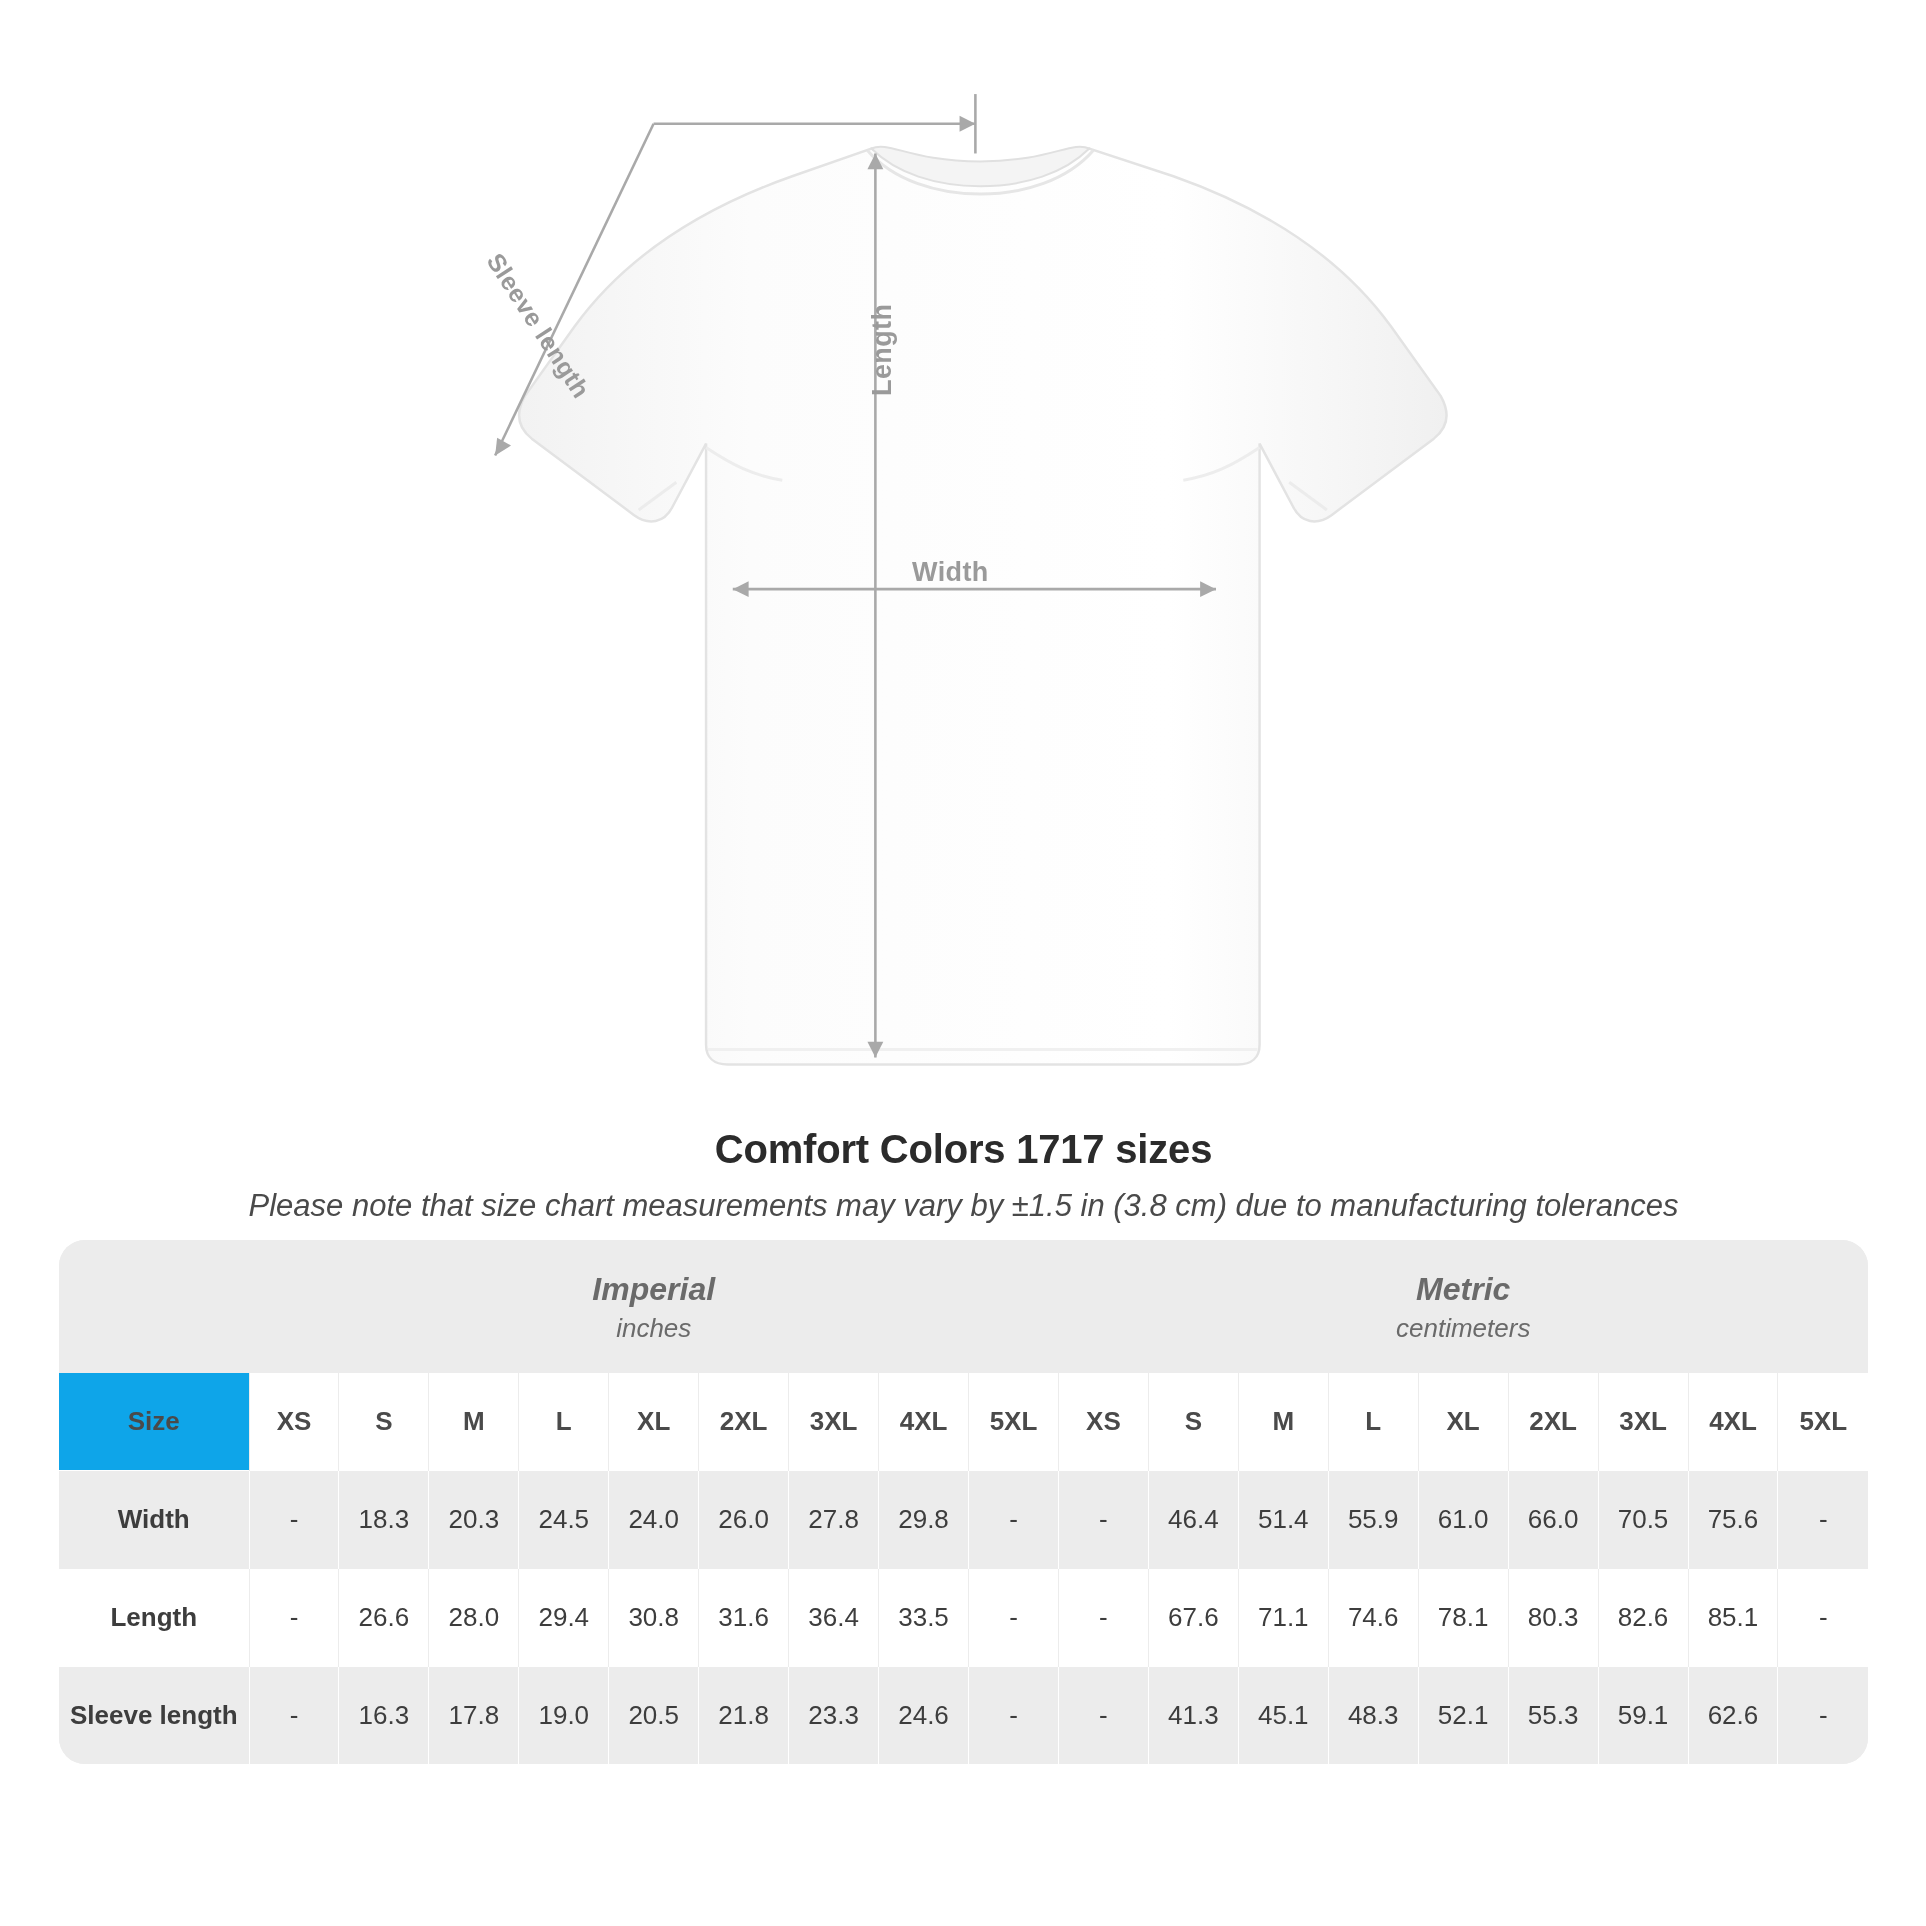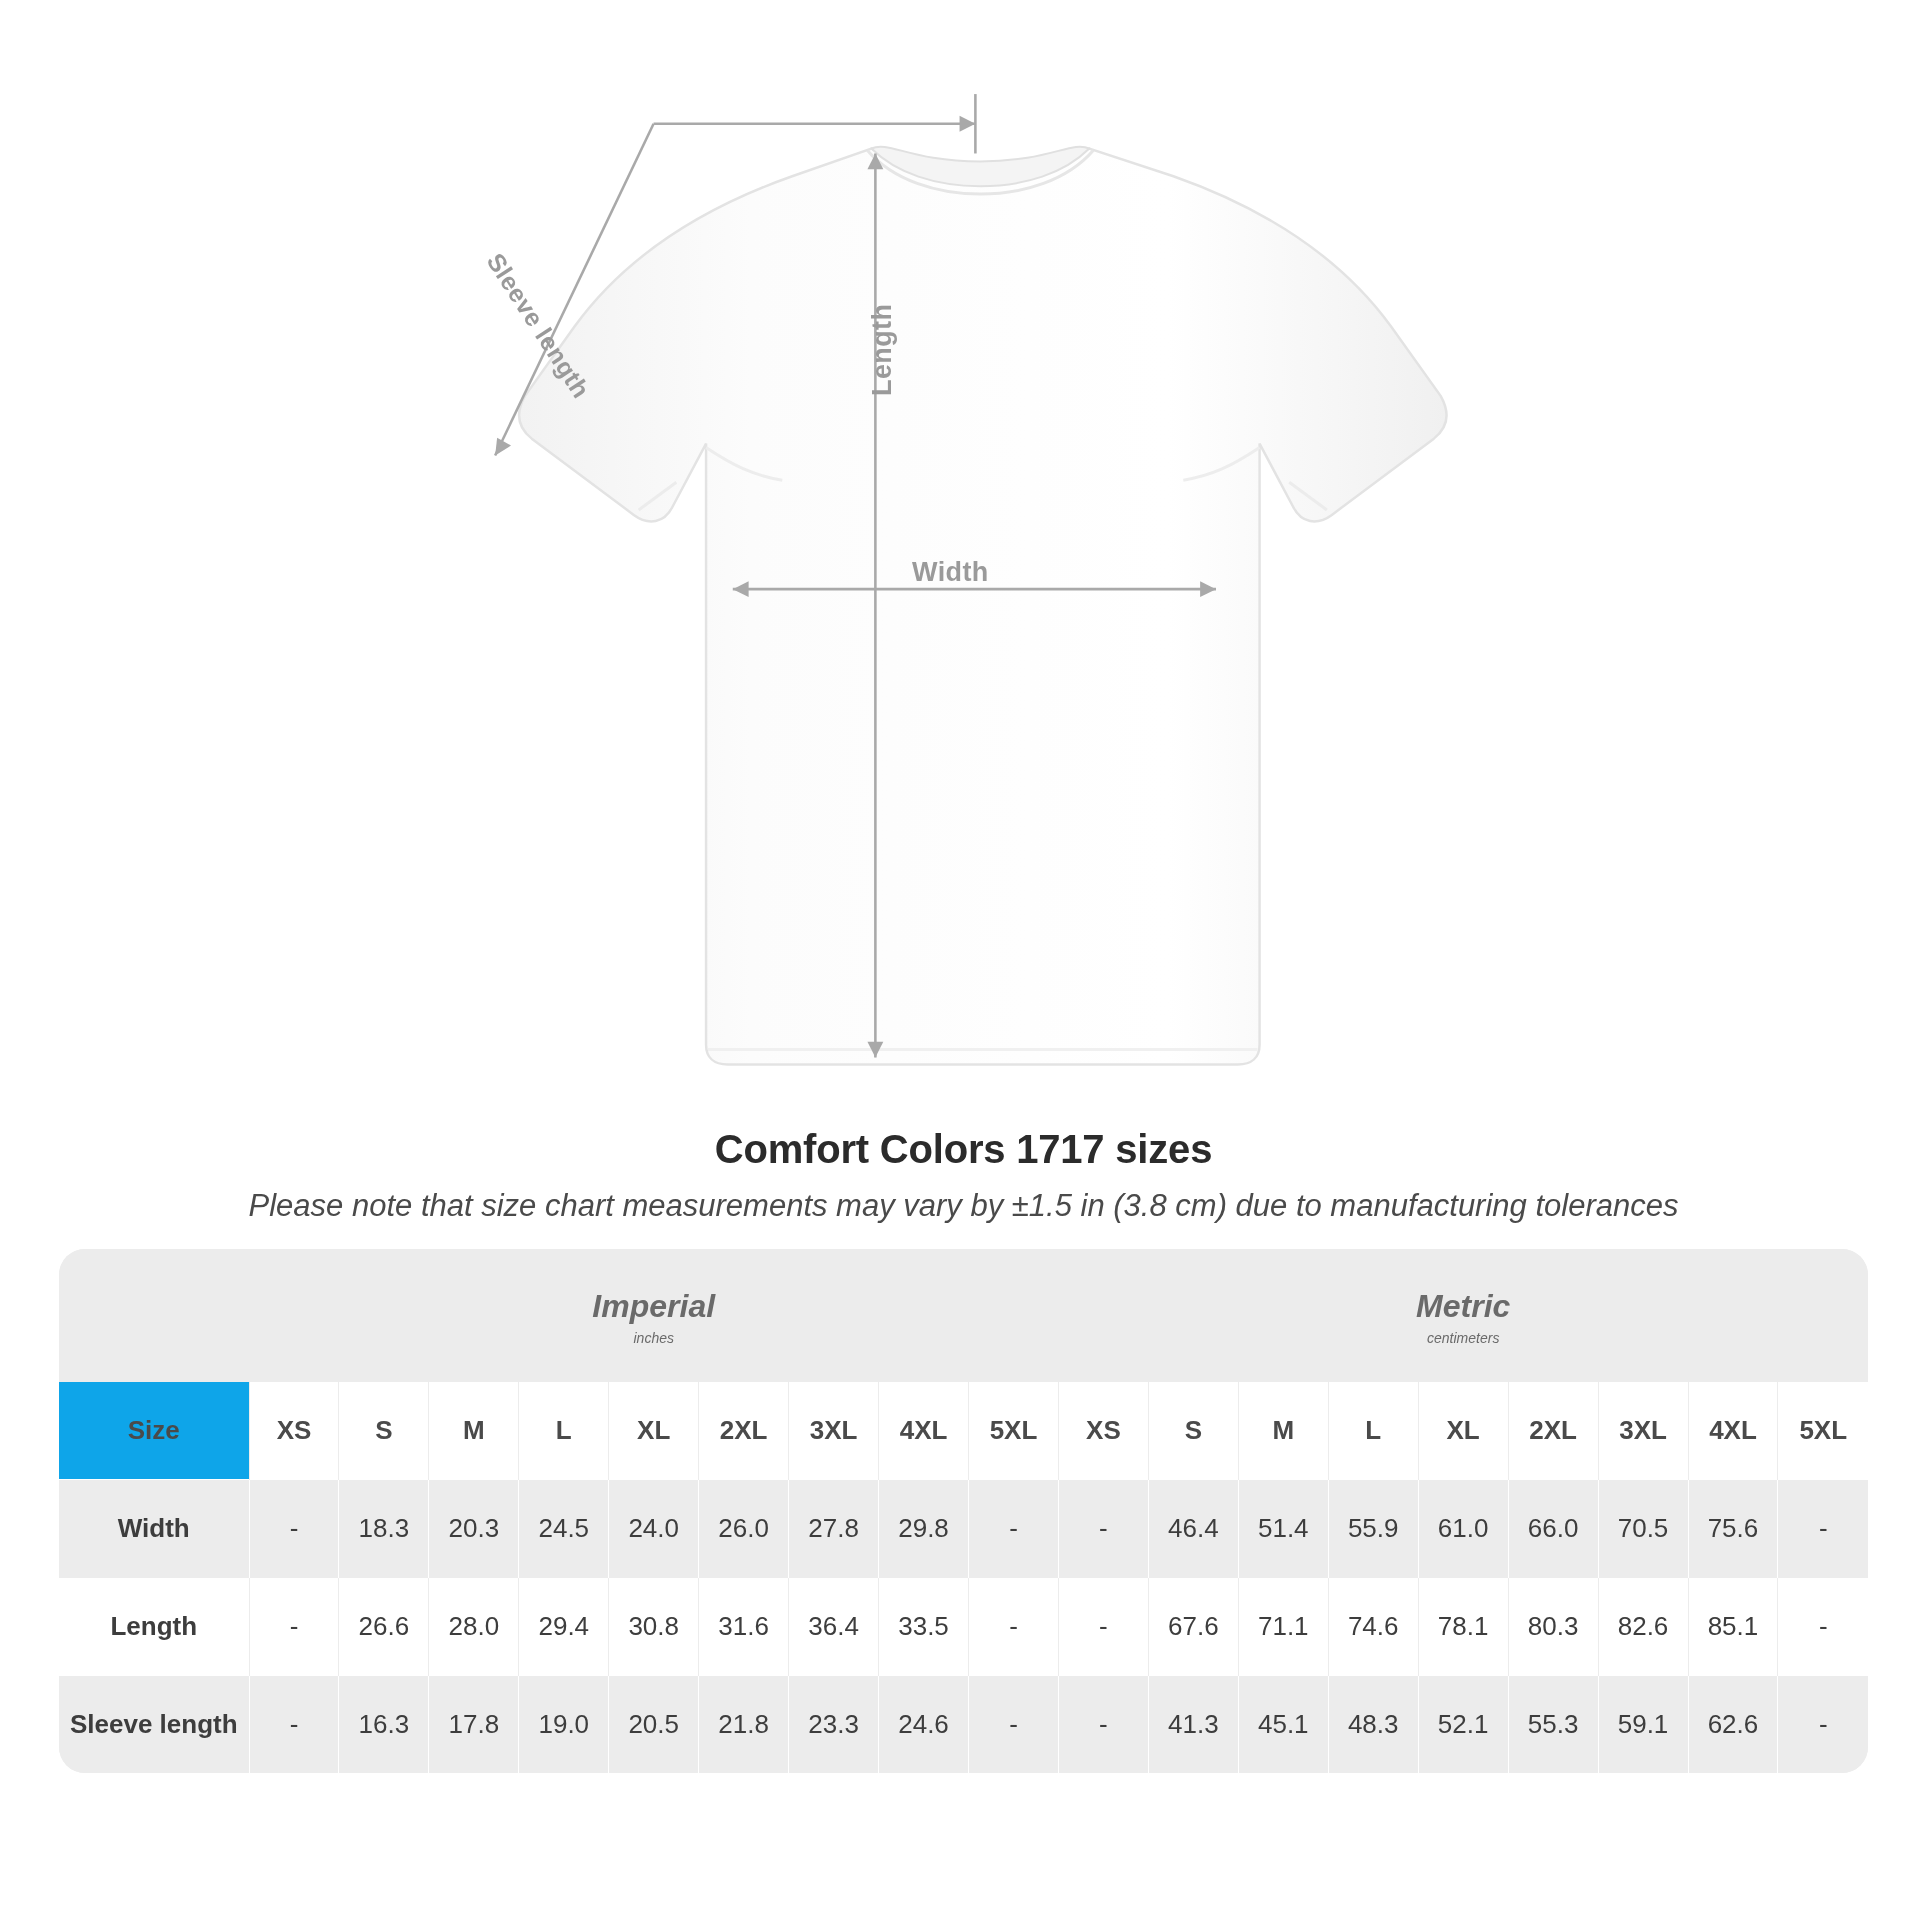--- a/index.html
+++ b/index.html
@@ -69,21 +69,21 @@
   }
   .chart-note {
     margin-top: 16px;
     font-size: 31px;
     font-style: italic;
     color: #4a4a4a;
   }
 
   
   .table-wrap {
-    margin: 25px 59px 0 59px;
+    margin: 16px 59px 0 59px;
     border-radius: 26px;
     overflow: hidden;
     background: #ececec;
   }
   table.size-table {
     width: 100%;
     border-collapse: collapse;
     table-layout: fixed;
   }
   table.size-table td, table.size-table th {
@@ -97,21 +97,21 @@
     border: none;
   }
   .unit-title {
     font-size: 32px;
     font-style: italic;
     font-weight: bold;
     color: #6a6a6a;
     line-height: 1.25;
   }
   .unit-sub {
-    font-size: 14px;
+    font-size: 26px;
     font-style: italic;
     color: #6a6a6a;
     font-weight: normal;
     margin-top: 4px;
   }
 
   .row-header td {
     height: 95px;
     background: #ffffff;
     font-size: 26px;

